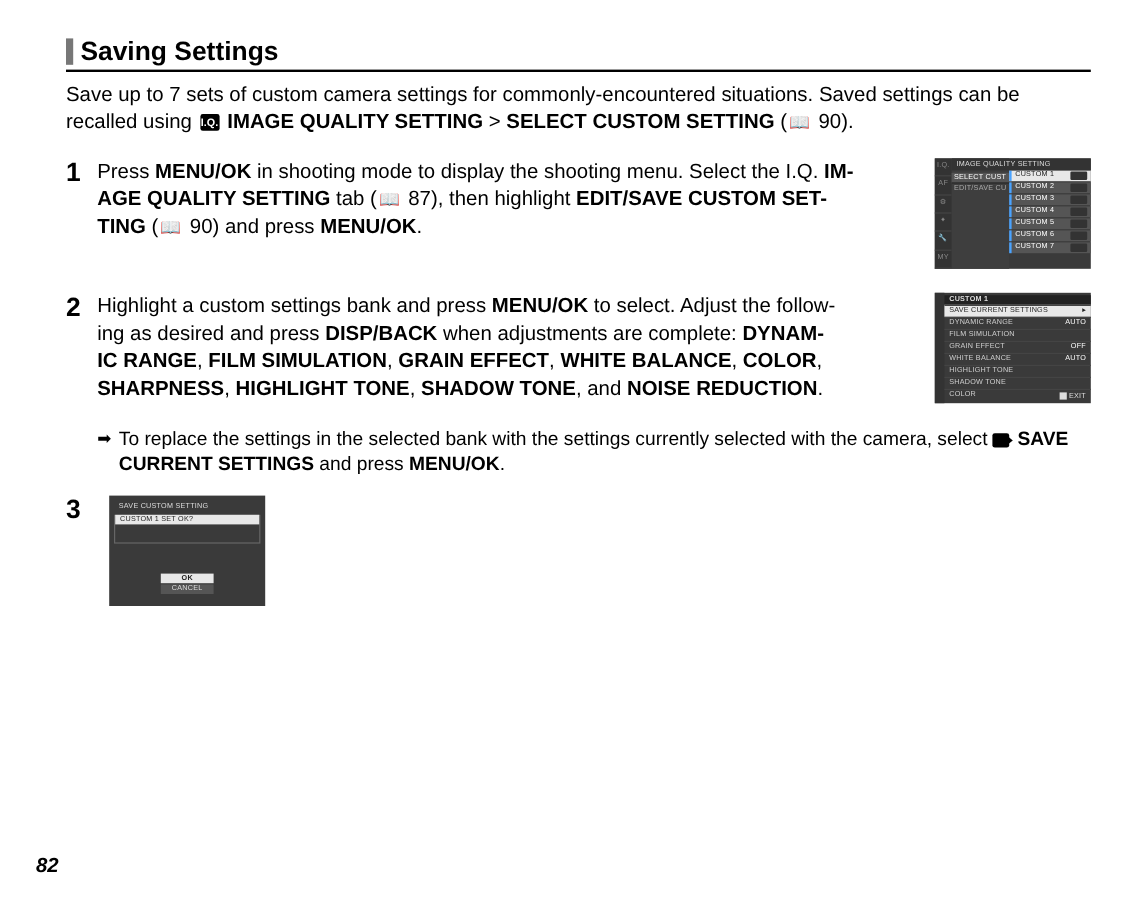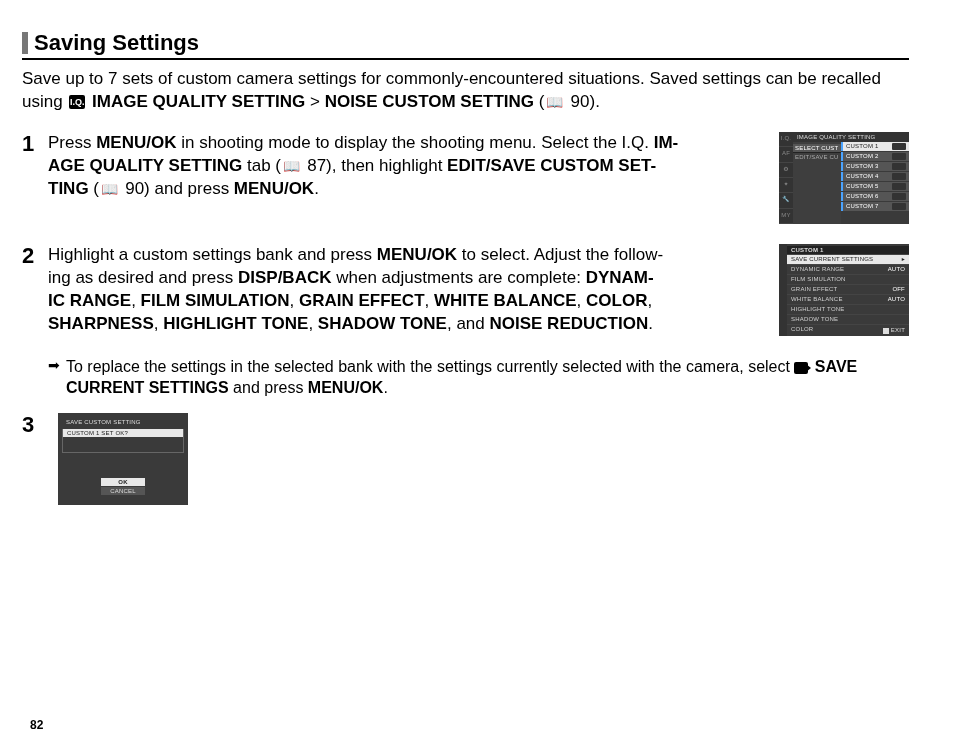--- a/index.html
+++ b/index.html
@@ -1,33 +1,33 @@
 <!DOCTYPE html>
 <html><head>
 <meta charset="utf-8">
 <style>
   html,body{margin:0;padding:0;background:#fff;font-family:"Segoe UI",Arial,Helvetica,sans-serif;color:#000}
-  .page{width:954px;height:748px;position:relative;padding:30px 45px 0 22px;box-sizing:border-box}
+  .page{width:954px;height:748px;position:relative;padding:30px 45px 0 55px;box-sizing:border-box}
   .section-title{font-size:22px;font-weight:700;border-bottom:2px solid #000;padding-bottom:2px;margin-bottom:8px;display:flex;align-items:center}
   .section-title .bar{display:inline-block;width:6px;height:22px;background:#777;margin-right:6px}
   .intro{font-size:17px;line-height:1.35}
   .intro .iq-icon{display:inline-block;width:16px;height:14px;background:#000;color:#fff;font-size:9px;font-weight:700;text-align:center;line-height:14px;vertical-align:middle;border-radius:2px;margin:0 2px}
   .book-icon{font-size:14px;vertical-align:baseline;margin:0 2px}
   .b{font-weight:700}
   .steps{margin-top:18px}
   .step{display:flex;align-items:flex-start;margin-bottom:20px}
   .num{font-size:22px;font-weight:700;width:26px;flex:none;line-height:1.1}
   .step-body{flex:1;font-size:17px;line-height:1.35;text-align:justify}
   .step-screen{flex:none;margin-left:10px}
   .sub{display:flex;align-items:flex-start;margin:8px 0 14px 26px;font-size:16px;line-height:1.35}
   .sub .arrow{flex:none;width:18px;font-size:14px}
   .sub .sub-body{flex:1}
   .sub .save-icon{display:inline-block;width:14px;height:12px;background:#000;border-radius:2px;vertical-align:middle;margin-right:2px;position:relative}
   .sub .save-icon:after{content:"";position:absolute;right:-3px;top:2px;border-left:5px solid #000;border-top:4px solid transparent;border-bottom:4px solid transparent}
-  .pg{position:absolute;left:30px;bottom:16px;font-size:12px;font-weight:700}
+  .pg{position:absolute;left:30px;bottom:16px;font-size:17px;font-style:italic;font-weight:700}
 
   
   .screen{background:#3a3a3a;color:#cfcfcf;font-family:Arial,sans-serif;font-size:6px;letter-spacing:.2px;box-sizing:border-box}
   .screen1{width:130px;height:92px;position:relative;display:flex}
   .s1-side{width:14px;background:#333;display:flex;flex-direction:column}
   .s1-side div{flex:1;border-bottom:1px solid #444;color:#888;text-align:center;line-height:12px}
   .s1-left{width:48px;background:#3e3e3e;padding-top:2px}
   .s1-left .hdr{background:#555;color:#fff;border-bottom:1px solid #222;padding:1px 2px}
   .s1-left .row{padding:1px 2px;color:#aaa}
   .s1-title{position:absolute;top:0;left:14px;right:0;height:10px;background:#333;color:#ddd;padding-left:4px;line-height:10px}
@@ -64,21 +64,21 @@
   <div class="section-title">
     <span class="bar"></span>
     <span>Saving Settings</span>
   </div>
 
   <div class="intro">
     <span>Save up to 7 sets of custom camera settings for commonly-encountered situations.  Saved settings can be recalled using </span>
     <span class="iq-icon">I.Q.</span>
     <span class="b">IMAGE QUALITY SETTING</span>
     <span> &gt; </span>
-    <span class="b">NOISE CUSTOM SETTING</span>
+    <span class="b">SELECT CUSTOM SETTING</span>
     <span> (</span><span class="book-icon">📖</span> <span>90</span><span>).</span>
   </div>
 
   <div class="steps">
 
     <div class="step">
       <div class="num">1</div>
       <div class="step-body">
         <span>Press </span><span class="b">MENU/OK</span><span> in shooting mode to display the shooting menu.  Select the </span><span class="iq-icon">I.Q.</span> <span class="b">IM-</span><br><span class="b">AGE QUALITY SETTING</span><span> tab (</span><span class="book-icon">📖</span> <span>87</span><span>), then highlight </span><span class="b">EDIT/SAVE CUSTOM SET-</span><br><span class="b">TING</span><span> (</span><span class="book-icon">📖</span> <span>90</span><span>) and press </span><span class="b">MENU/OK</span><span>.</span>
       </div>

